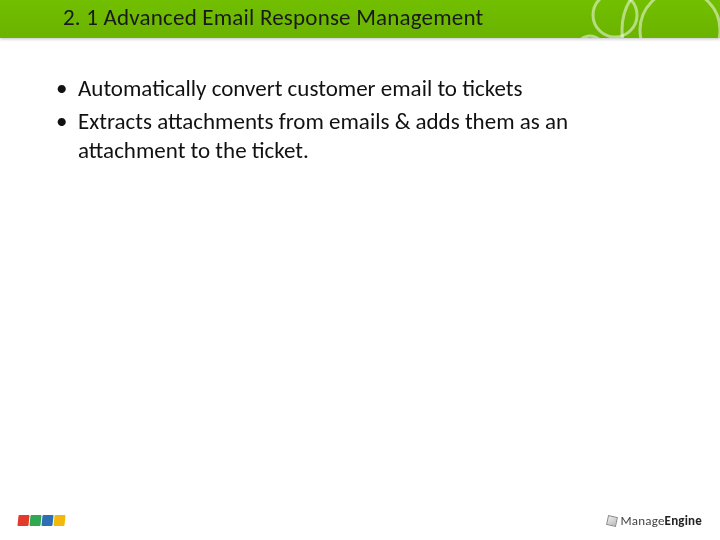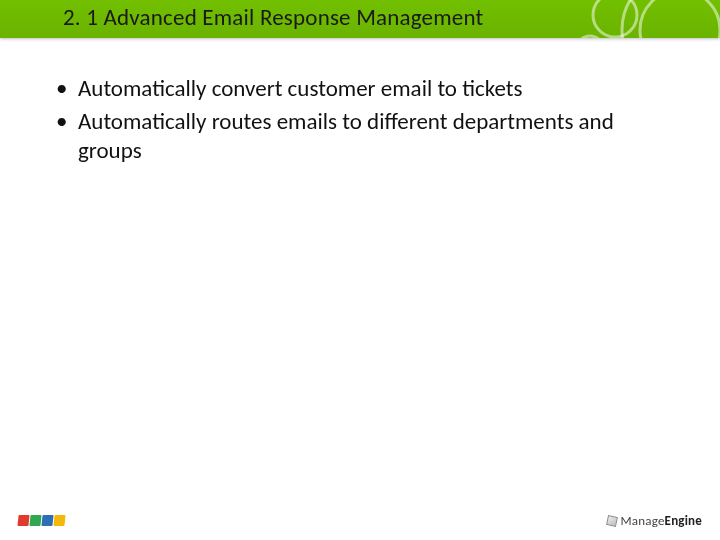--- a/index.html
+++ b/index.html
@@ -80,21 +80,21 @@
     <circle cx="150" cy="70" r="40"></circle>
     <circle cx="85" cy="55" r="22"></circle>
     <circle cx="60" cy="90" r="14"></circle>
   </svg>
   <div class="title">2. 1 Advanced Email Response Management</div>
 </div>
 
 <div class="body">
   <ul class="bullets">
     <li>Automatically convert customer email to tickets</li>
-    <li>Automatically routes emails to different departments and groups</li>
+    <li>Extracts attachments from emails &amp; adds them as an attachment to the ticket.</li>
   </ul>
 </div>
 
 <div class="footer">
   <div class="zoho-logo" aria-label="ZOHO">
     <div class="tile t1"></div>
     <div class="tile t2"></div>
     <div class="tile t3"></div>
     <div class="tile t4"></div>
   </div>

